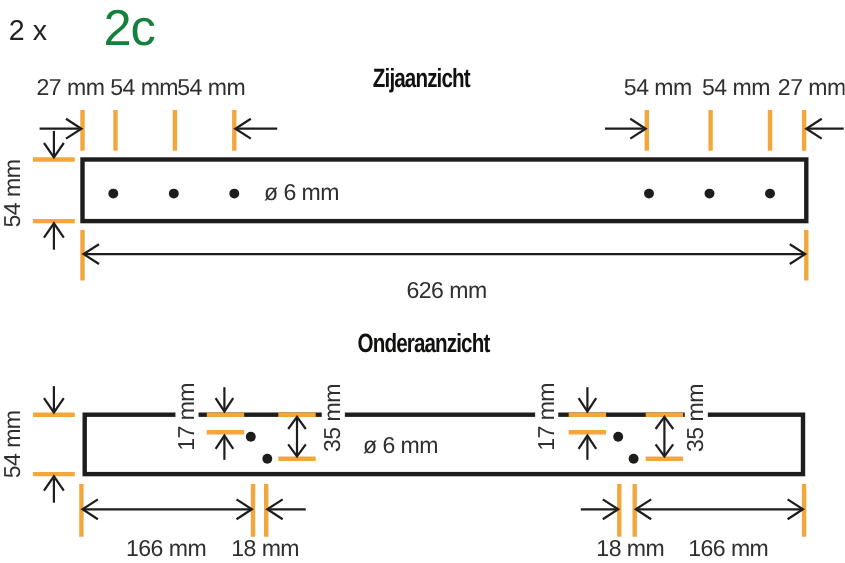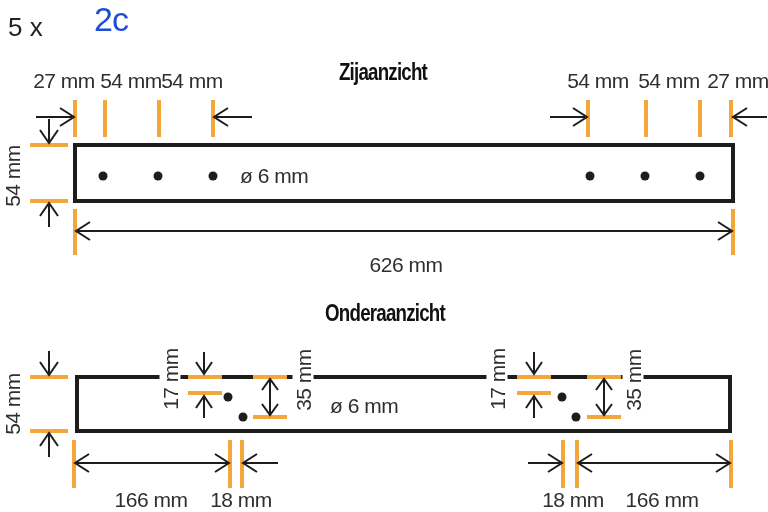--- a/index.html
+++ b/index.html
@@ -13,21 +13,21 @@
     letter-spacing:-0.5px;color:#2F2F2E;
   }
   .center{transform:translate(-50%,-50%);}
   .rot{transform:translate(-50%,-50%) rotate(-90deg);}
   .rot-bg{transform:translate(-50%,-50%) rotate(-90deg);background:#ffffff;padding:0 3px;}
   .title{
     font-weight:700;color:#111110;font-size:24px;letter-spacing:-1px;
     transform:translate(-50%,0) scaleX(0.78);
   }
   .quantity{font-size:26px;color:#222221;letter-spacing:0;}
-  .partcode{font-size:34px;color:#1d4ed8;letter-spacing:-1px;font-weight:400;}
+  .partcode{font-size:46px;color:#15803d;letter-spacing:-1px;font-weight:400;}
 </style>
 </head>
 <body>
 
 <div class="canvas">
 
   <svg width="768" height="512" viewBox="0 0 768 512">
 
     <g>
 
@@ -132,21 +132,21 @@
           <path d="M257,454 L243,463 L257,472"></path>
         <line x1="528" y1="463" x2="560" y2="463"></line>
           <path d="M548,454 L562,463 L548,472"></path>
         <line x1="579" y1="463" x2="729" y2="463"></line>
         <path d="M592,454 L578,463 L592,472"></path>
           <path d="M716,454 L730,463 L716,472"></path>
       </g>
     </g>
   </svg>
 
-  <div class="lbl quantity" style="left:8px;top:14px;">5 x</div>
+  <div class="lbl quantity" style="left:8px;top:14px;">2 x</div>
   <div class="lbl partcode" style="left:94px;top:2px;">2c</div>
 
   <div class="lbl title" style="left:383px;top:60px;">Zijaanzicht</div>
 
   <div class="lbl center" style="left:64px;top:80px;">27 mm</div>
   <div class="lbl center" style="left:131px;top:80px;">54 mm</div>
   <div class="lbl center" style="left:192px;top:80px;">54 mm</div>
   <div class="lbl center" style="left:598px;top:80px;">54 mm</div>
   <div class="lbl center" style="left:669px;top:80px;">54 mm</div>
   <div class="lbl center" style="left:738px;top:80px;">27 mm</div>

